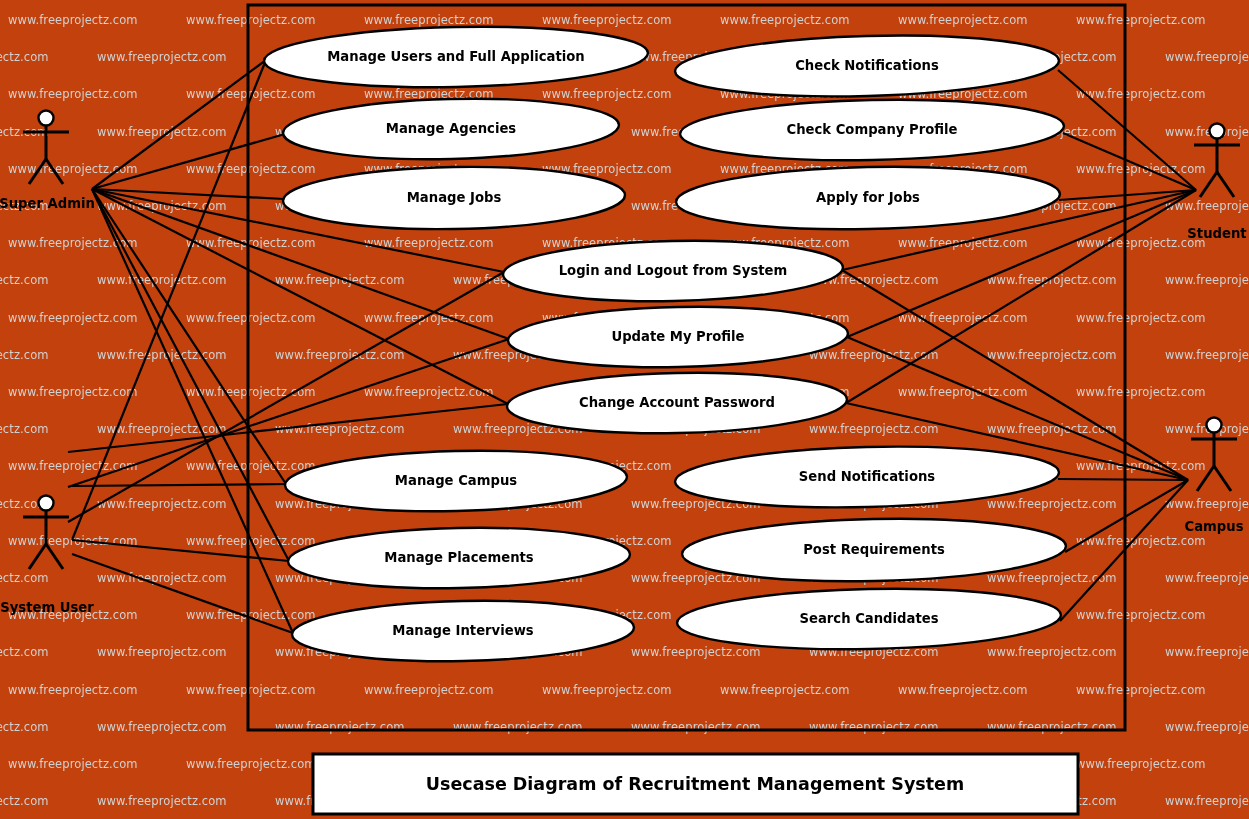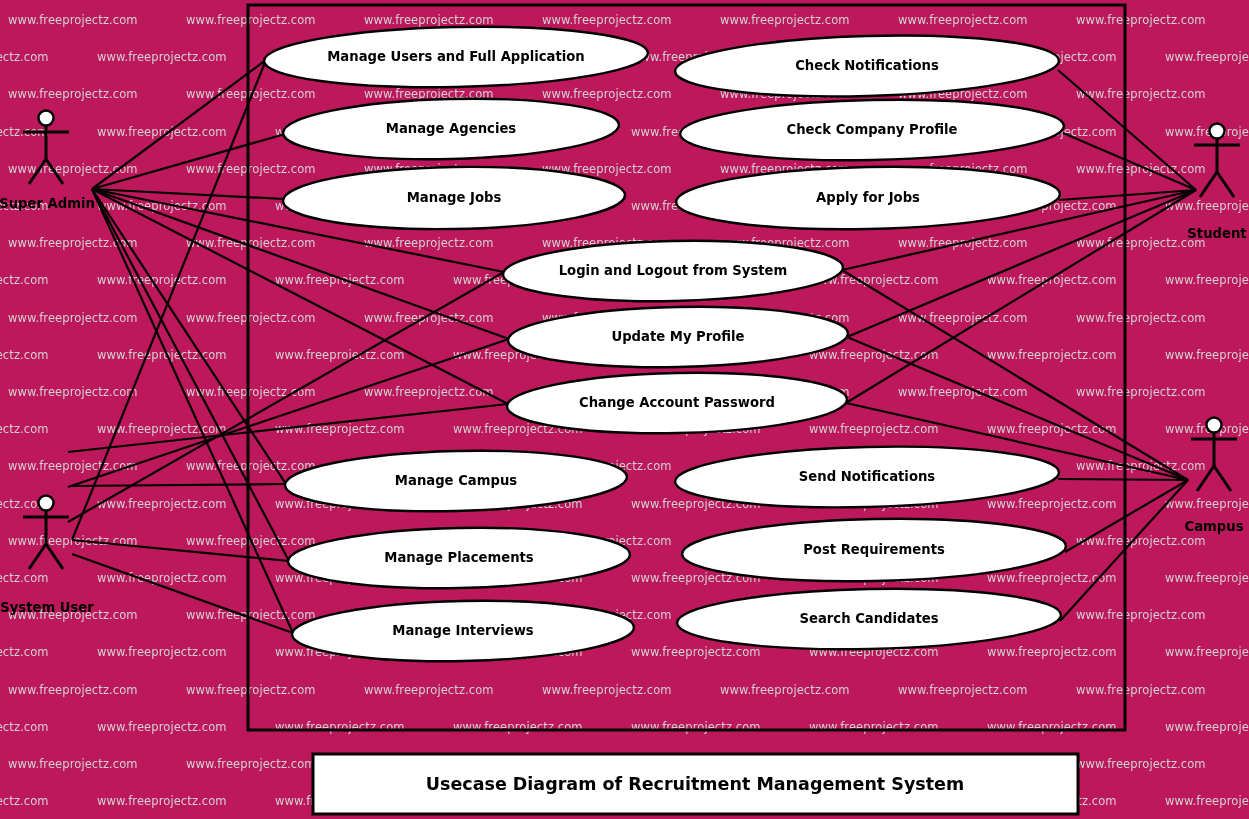--- a/index.html
+++ b/index.html
@@ -4,21 +4,21 @@
 <style>
   html, body {
     margin: 0;
     padding: 0;
     background: #ffffff;
   }
   #canvas {
     position: relative;
     width: 1249px;
     height: 819px;
-    background: #be185d;
+    background: #c2410c;
     overflow: hidden;
     font-family: "DejaVu Sans", "Liberation Sans", sans-serif;
   }
   #diagram-svg {
     position: absolute;
     top: 0;
     left: 0;
     width: 1249px;
     height: 819px;
   }

